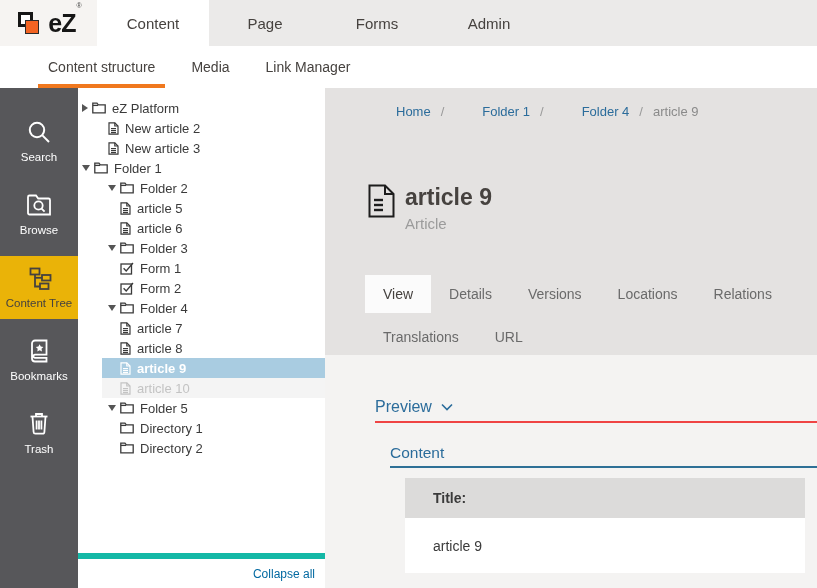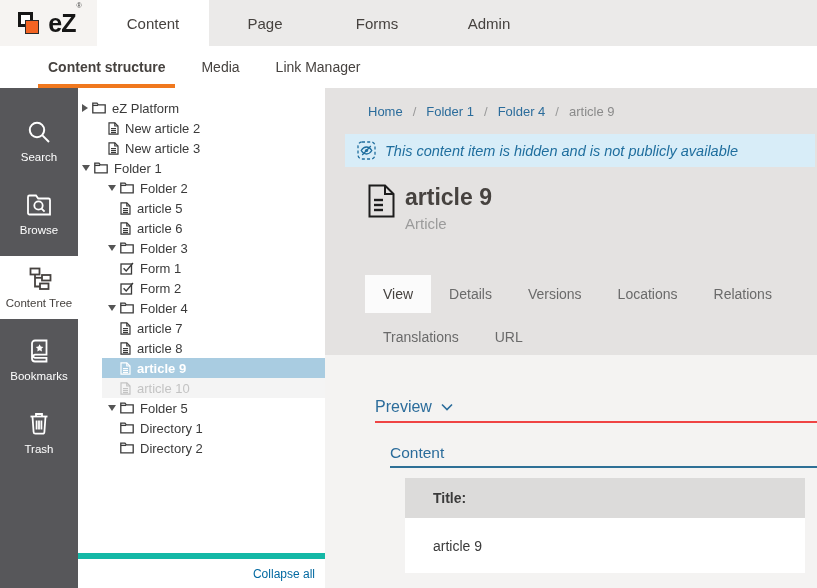--- a/index.html
+++ b/index.html
@@ -19,28 +19,28 @@
   .top-tabs { position:absolute; left:97px; top:0; height:46px; display:flex; }
   .top-tab { width:112px; height:46px; display:flex; align-items:center; justify-content:center;
     font-size:15px; color:#46423f; cursor:pointer; }
   .top-tab.active { background:#ffffff; }
 
   
   .subnav { position:absolute; left:0; top:46px; width:817px; height:42px; background:#ffffff;
     display:flex; align-items:stretch; padding-left:38px; }
   .subnav-tab { position:relative; display:flex; align-items:center; padding:0 10px; margin-right:16px;
     font-size:14px; color:#46423f; cursor:pointer; }
-  .subnav-tab.active { font-weight:bold; }
+  .subnav-tab.active { font-weight:normal; }
   .subnav-tab.active::after { content:""; position:absolute; left:0; right:0; bottom:0; height:4px; background:#f0781e; }
 
   
   .sidebar { position:absolute; left:0; top:88px; width:78px; height:500px; background:#57575a; padding-top:22px; }
   .side-item { display:flex; flex-direction:column; align-items:center; gap:6px;
     padding:9px 0 10px; margin-bottom:10px; color:#fff; font-size:11.5px; cursor:pointer; }
-  .side-item.active { background:#ffffff; color:#46423f; }
+  .side-item.active { background:#eab308; color:#46423f; }
   .side-item svg { display:block; }
 
   
   .tree-panel { position:absolute; left:78px; top:88px; width:247px; height:500px; background:#fff; }
   .tree { position:absolute; left:0; top:10px; right:0; }
   .trow { height:20px; display:flex; align-items:center; font-size:13px; color:#3a3a3a; cursor:pointer; }
   .trow .tlabel { margin-left:6px; white-space:nowrap; }
   .lvl0 { padding-left:4px; }
   .lvl1 { padding-left:30px; }
   .lvl2 { padding-left:42px; }
@@ -54,21 +54,21 @@
   .collapse-bar { position:absolute; left:0; right:0; bottom:0; height:35px; border-top:6px solid #14b8a6;
     display:flex; align-items:center; justify-content:flex-end; padding-right:10px;
     font-size:12px; color:#0369a1; background:#fff; cursor:pointer; }
 
   
   .main { position:absolute; left:325px; top:88px; width:492px; height:500px; background:#e4e2e1; }
   .main-lower { position:absolute; left:0; top:267px; width:492px; height:233px; background:#f4f3f2; }
 
   .breadcrumb { position:absolute; left:43px; top:8px; height:30px; display:flex; align-items:center;
     gap:10px; font-size:13px; }
-  .bc-link { color:#2b6c9b; cursor:pointer; }
+  .bc-link { color:#2b6c9b; cursor:pointer;margin-left:28px; }
   .bc-sep { color:#999; }
   .bc-current { color:#8a8a8a; }
 
   .notice { position:absolute; left:20px; top:46px; width:470px; height:33px; background:#d8edf8;
     display:flex; align-items:center; gap:9px; padding-left:12px;
     font-size:14.5px; font-style:italic; color:#1f6e9e; }
 
   .page-header { position:absolute; left:43px; top:96px; display:flex; gap:10px; }
   .ph-title { font-size:23px; font-weight:bold; color:#46423f; line-height:1.2; }
   .ph-sub { font-size:15px; color:#9b9b9b; margin-top:3px; }
@@ -351,29 +351,20 @@
     <div class="breadcrumb">
       <span class="bc-link">Home</span>
       <span class="bc-sep">/</span>
       <span class="bc-link">Folder 1</span>
       <span class="bc-sep">/</span>
       <span class="bc-link">Folder 4</span>
       <span class="bc-sep">/</span>
       <span class="bc-current">article 9</span>
     </div>
 
-    <div class="notice">
-      <svg width="19" height="19" viewBox="0 0 19 19" fill="none" stroke="#1f6e9e" stroke-width="1.3">
-          <rect x="1" y="1" width="17" height="17" rx="4" stroke-dasharray="3 2.2"></rect>
-          <path d="M4.2 9.5 C5.6 7.2 7.4 6 9.5 6 s3.9 1.2 5.3 3.5 C13.4 11.8 11.6 13 9.5 13 S5.6 11.8 4.2 9.5 Z"></path>
-          <circle cx="9.5" cy="9.5" r="1.6" fill="#1f6e9e" stroke="none"></circle>
-          <line x1="5.2" y1="14" x2="13.8" y2="5"></line>
-        </svg>
-      <span>This content item is hidden and is not publicly available</span>
-    </div>
 
     <div class="page-header">
       <svg width="27" height="34" viewBox="0 0 27 34" fill="none" stroke="#1d1d1d" stroke-width="2">
           <path d="M1.5 32.5 V1.5 H17 L25.5 10 V32.5 Z"></path>
           <path d="M17 1.5 V10 H25.5"></path>
           <line x1="6" y1="16" x2="15" y2="16" stroke-width="2.4"></line>
           <line x1="6" y1="21" x2="15" y2="21" stroke-width="2.4"></line>
           <line x1="6" y1="26" x2="15" y2="26" stroke-width="2.4"></line>
         </svg>
       <div>

